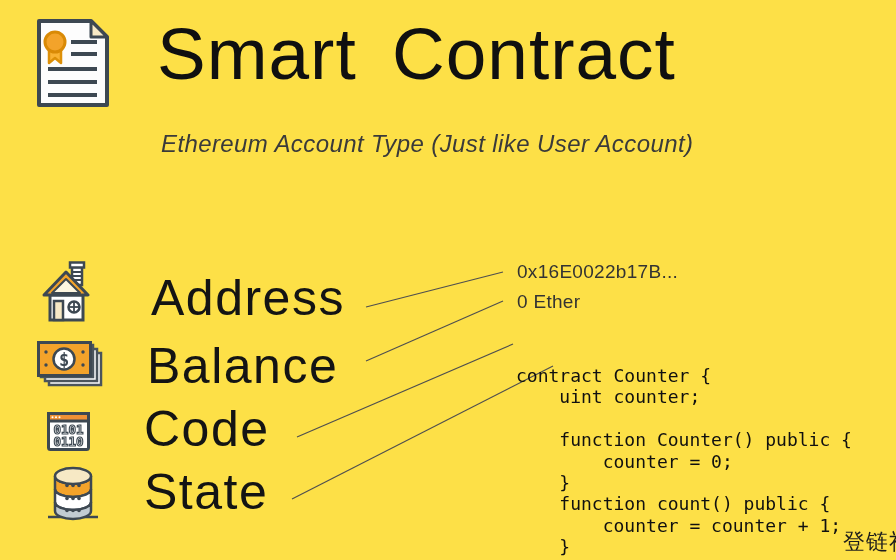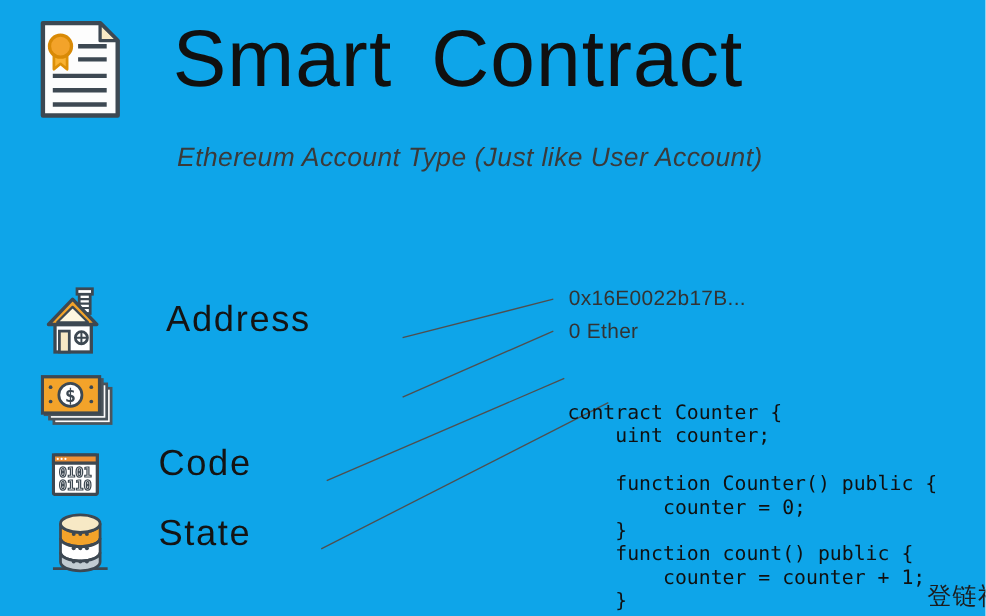--- a/index.html
+++ b/index.html
@@ -1,29 +1,29 @@
 <!DOCTYPE html>
 <html><head>
 <meta charset="utf-8">
 <style>
   html,body{margin:0;padding:0;background:#fff;}
   .canvas{
-    position:relative;width:896px;height:560px;background:#0ea5e9;
+    position:relative;width:896px;height:560px;background:#fde047;
     overflow:hidden;font-family:"Liberation Sans",sans-serif;
   }
   .title{
     position:absolute;left:157px;top:14px;font-size:73px;font-weight:200;
     color:#101010;letter-spacing:1px;word-spacing:14px;line-height:1.1;white-space:nowrap;
   }
   .subtitle{
     position:absolute;left:161px;top:130px;font-size:24px;font-style:italic;
     font-weight:400;color:#3a3a3a;letter-spacing:0.4px;white-space:nowrap;
   }
   .prop-label{
-    position:absolute;font-size:33px;font-weight:200;color:#141414;
+    position:absolute;font-size:50px;font-weight:200;color:#141414;
     letter-spacing:1.5px;line-height:1;white-space:nowrap;
   }
   .lbl-address{left:151px;top:273px;}
   .lbl-balance{left:147px;top:341px;}
   .lbl-code{left:144px;top:404px;}
   .lbl-state{left:144px;top:467px;}
   .icon{position:absolute;}
   .doc-icon{left:35px;top:17px;}
   .house-icon{left:42px;top:261px;}
   .money-icon{left:37px;top:341px;}
@@ -116,20 +116,21 @@
       <circle cx="31" cy="21.5" r="1.8" fill="#3d4852"></circle>
     <circle cx="19" cy="34.5" r="1.8" fill="#3d4852"></circle>
       <circle cx="25" cy="34.5" r="1.8" fill="#3d4852"></circle>
       <circle cx="31" cy="34.5" r="1.8" fill="#3d4852"></circle>
     <circle cx="19" cy="46.5" r="1.8" fill="#3d4852"></circle>
       <circle cx="25" cy="46.5" r="1.8" fill="#3d4852"></circle>
       <circle cx="31" cy="46.5" r="1.8" fill="#3d4852"></circle>
   </svg>
 
   <div class="prop-label lbl-address">Address</div>
+  <div class="prop-label lbl-balance">Balance</div>
   <div class="prop-label lbl-code">Code</div>
   <div class="prop-label lbl-state">State</div>
 
   <svg class="connectors" width="896" height="560" viewBox="0 0 896 560">
     <line x1="366" y1="307" x2="503" y2="272" stroke="#4f4f4f" stroke-width="1.2"></line>
     <line x1="366" y1="361" x2="503" y2="301" stroke="#4f4f4f" stroke-width="1.2"></line>
     <line x1="297" y1="437" x2="513" y2="344" stroke="#4f4f4f" stroke-width="1.2"></line>
     <line x1="292" y1="499" x2="553" y2="366" stroke="#4f4f4f" stroke-width="1.2"></line>
   </svg>
 

